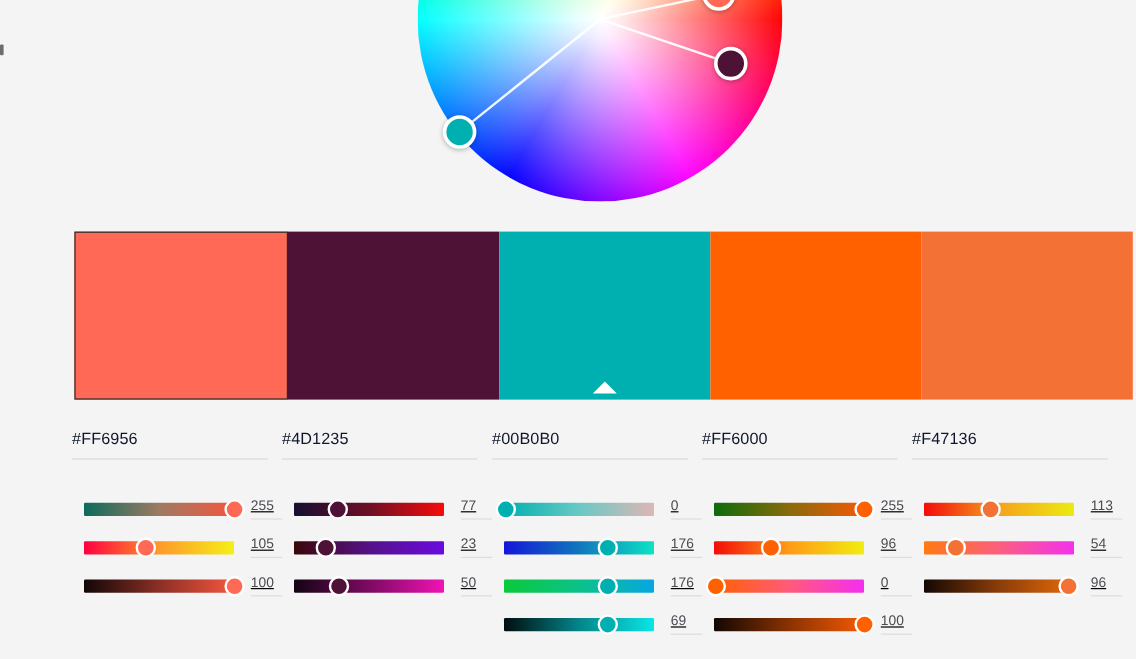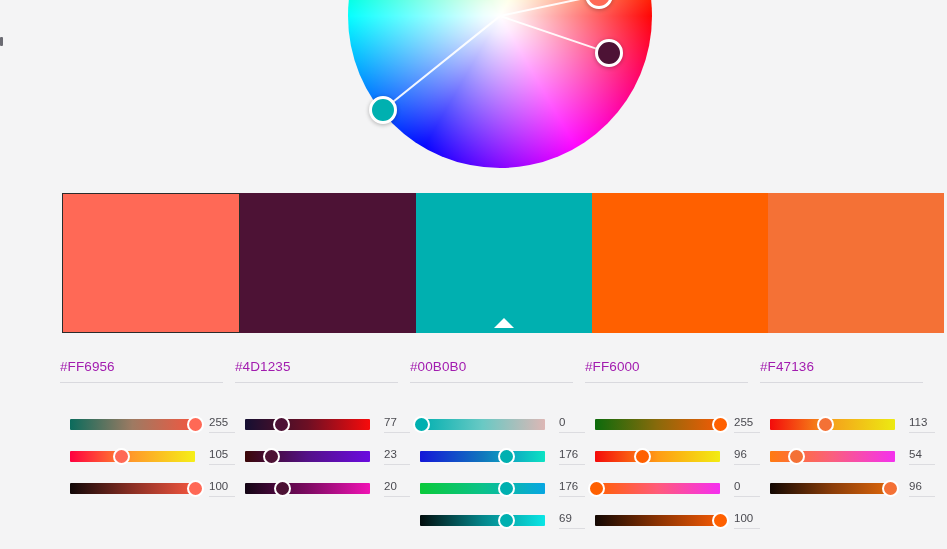--- a/index.html
+++ b/index.html
@@ -115,31 +115,32 @@
     width: 175px;
     flex: 0 0 175px;
   }
   .hex-field {
     width: 163px;
     border-bottom: 1px solid #d9d9de;
     padding-bottom: 7px;
   }
   .hex-value {
     font-size: 13.5px;
-    color: #a21caf;
+    color: #0f172a;
     letter-spacing: 0.1px;
     line-height: 15px;
   }
   .slider-rows {
     margin-top: 25px;
   }
   .slider-row {
     display: flex;
     align-items: center;
     height: 32px;
+    text-decoration: underline;
   }
   .track-wrap {
     position: relative;
     width: 125px;
     height: 11px;
     flex: 0 0 125px;
     margin-left: 10px;
   }
   .track {
     position: absolute;
@@ -253,21 +254,21 @@
           <div class="val-field">
             <span class="val-text">23</span>
           </div>
         </div>
         <div class="slider-row">
           <div class="track-wrap">
             <div class="track" style="background: linear-gradient(90deg, rgb(18, 4, 19) 0%, rgb(125, 10, 98) 50%, rgb(241, 19, 181) 100%);"></div>
             <div class="knob" style="left: 30%; background: rgb(77, 18, 53);"></div>
           </div>
           <div class="val-field">
-            <span class="val-text">20</span>
+            <span class="val-text">50</span>
           </div>
         </div>
       </div>
     </div>
     <div class="column">
       <div class="hex-field"><span class="hex-value" title="#00B0B0">#00B0B0</span></div>
       <div class="slider-rows">
         <div class="slider-row">
           <div class="track-wrap">
             <div class="track" style="background: linear-gradient(90deg, rgb(0, 176, 176) 0%, rgb(105, 201, 196) 50%, rgb(221, 183, 181) 100%);"></div>

